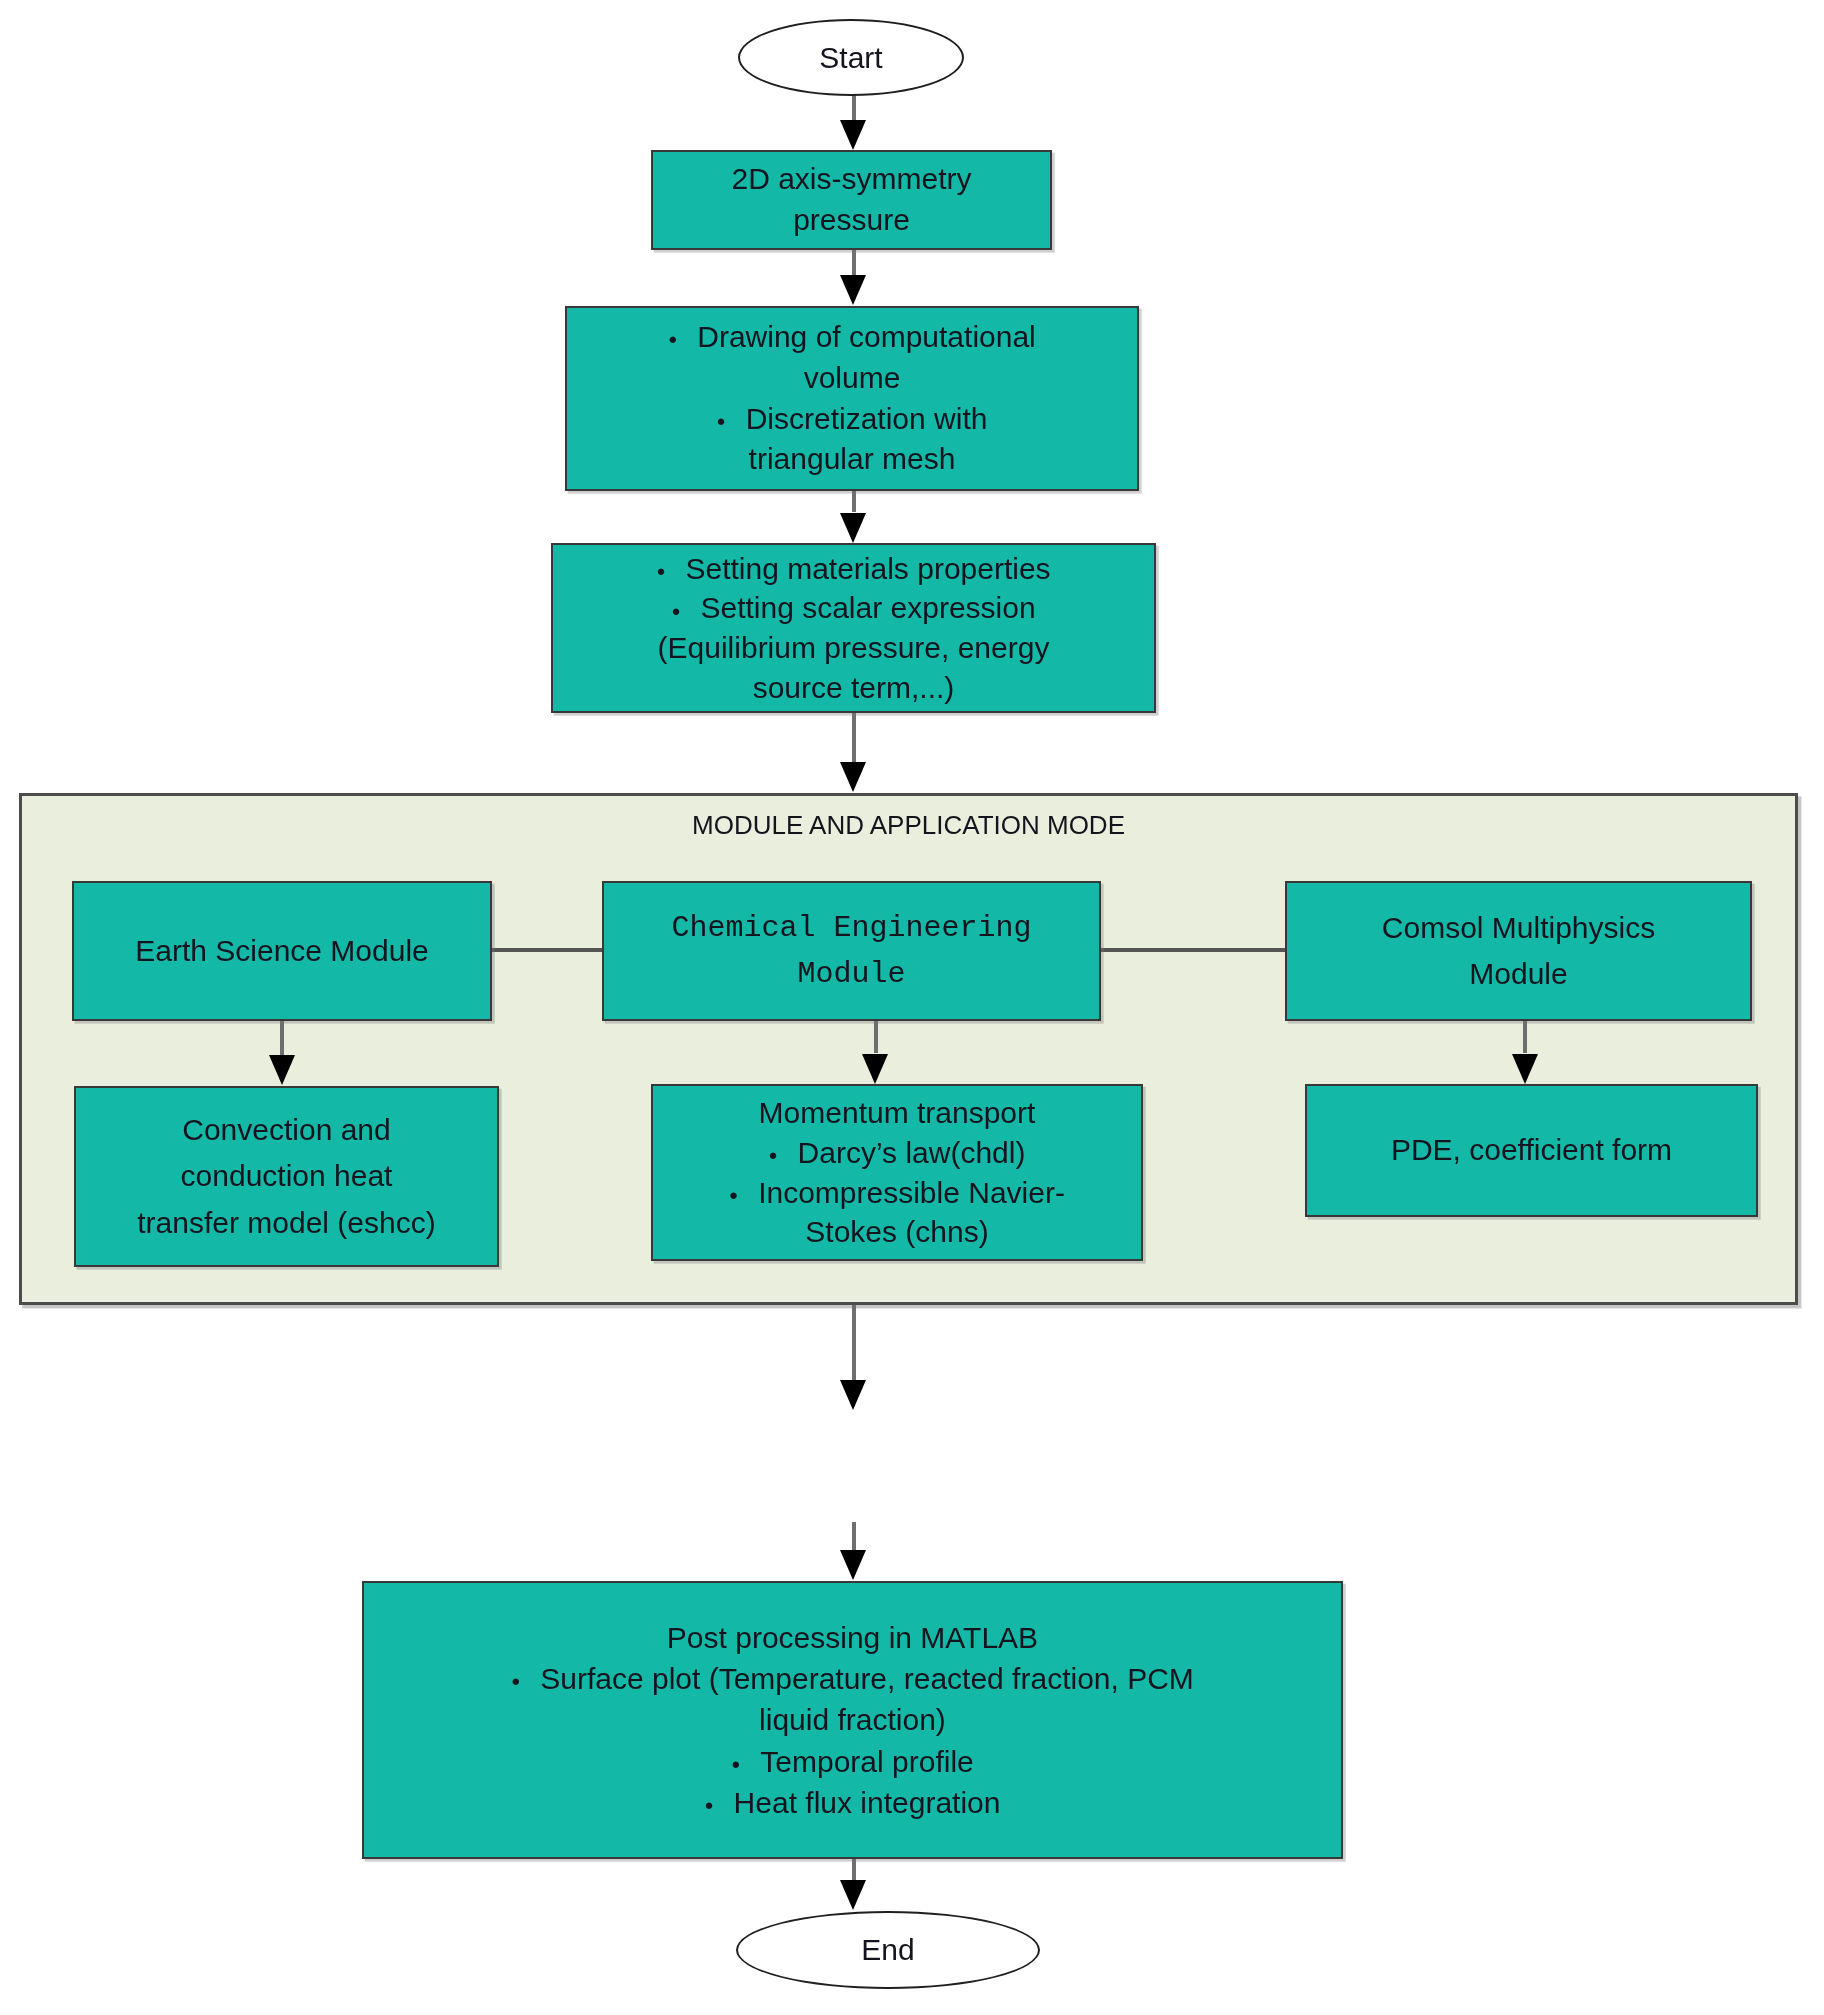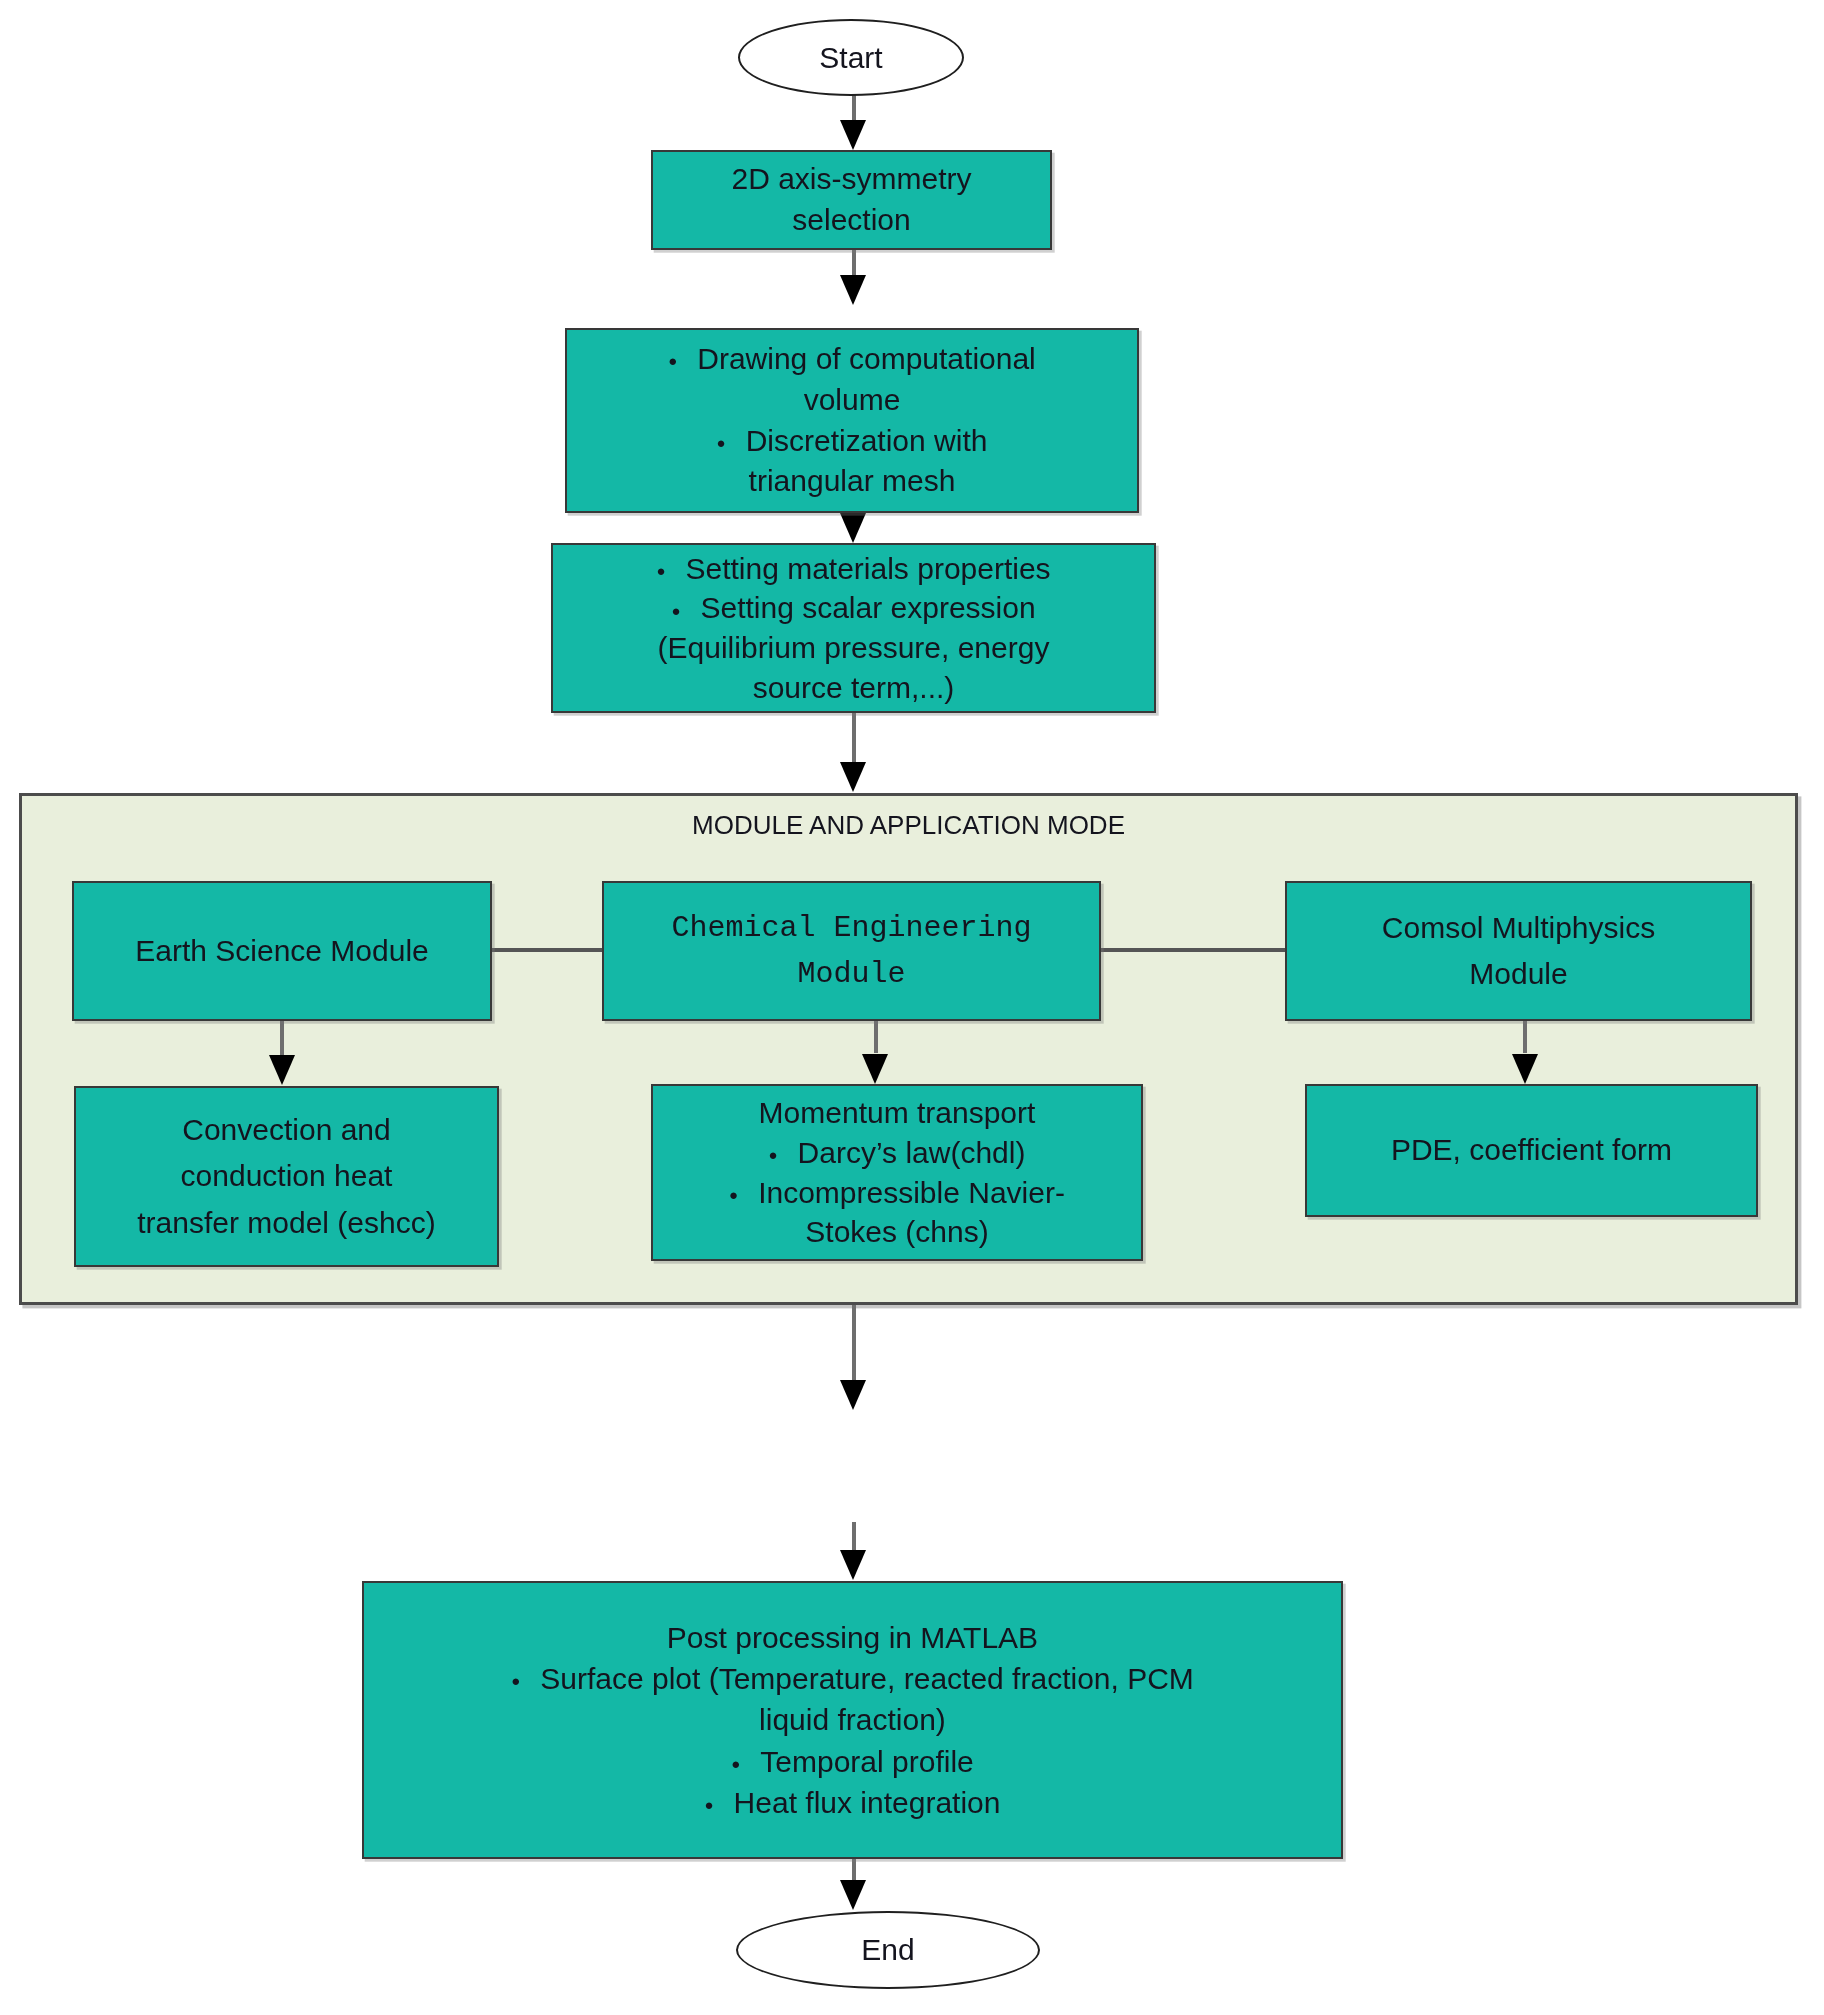--- a/index.html
+++ b/index.html
@@ -103,24 +103,24 @@
 
   <div class="hline" style="left:492px;  top:948px; width:110px;"></div>
   <div class="hline" style="left:1101px; top:948px; width:185px;"></div>
 
   <div class="terminal" style="left:738px; top:19px; width:226px; height:77px;">
     <span class="line">Start</span>
   </div>
 
   <div class="node" style="left:651px; top:150px; width:401px; height:100px;">
     <div class="line">2D axis-symmetry</div>
-    <div class="line">selection</div>
+    <div class="line">pressure</div>
   </div>
 
-  <div class="node" style="left:565px; top:306px; width:574px; height:185px;margin-top:22px;">
+  <div class="node" style="left:565px; top:306px; width:574px; height:185px;">
     <div class="line bulleted">Drawing of computational</div>
     <div class="line">volume</div>
     <div class="line bulleted">Discretization  with</div>
     <div class="line">triangular mesh</div>
   </div>
 
   <div class="node" style="left:551px; top:543px; width:605px; height:170px; line-height:1.32;">
     <div class="line bulleted">Setting materials properties</div>
     <div class="line bulleted">Setting scalar expression</div>
     <div class="line">(Equilibrium pressure, energy</div>

